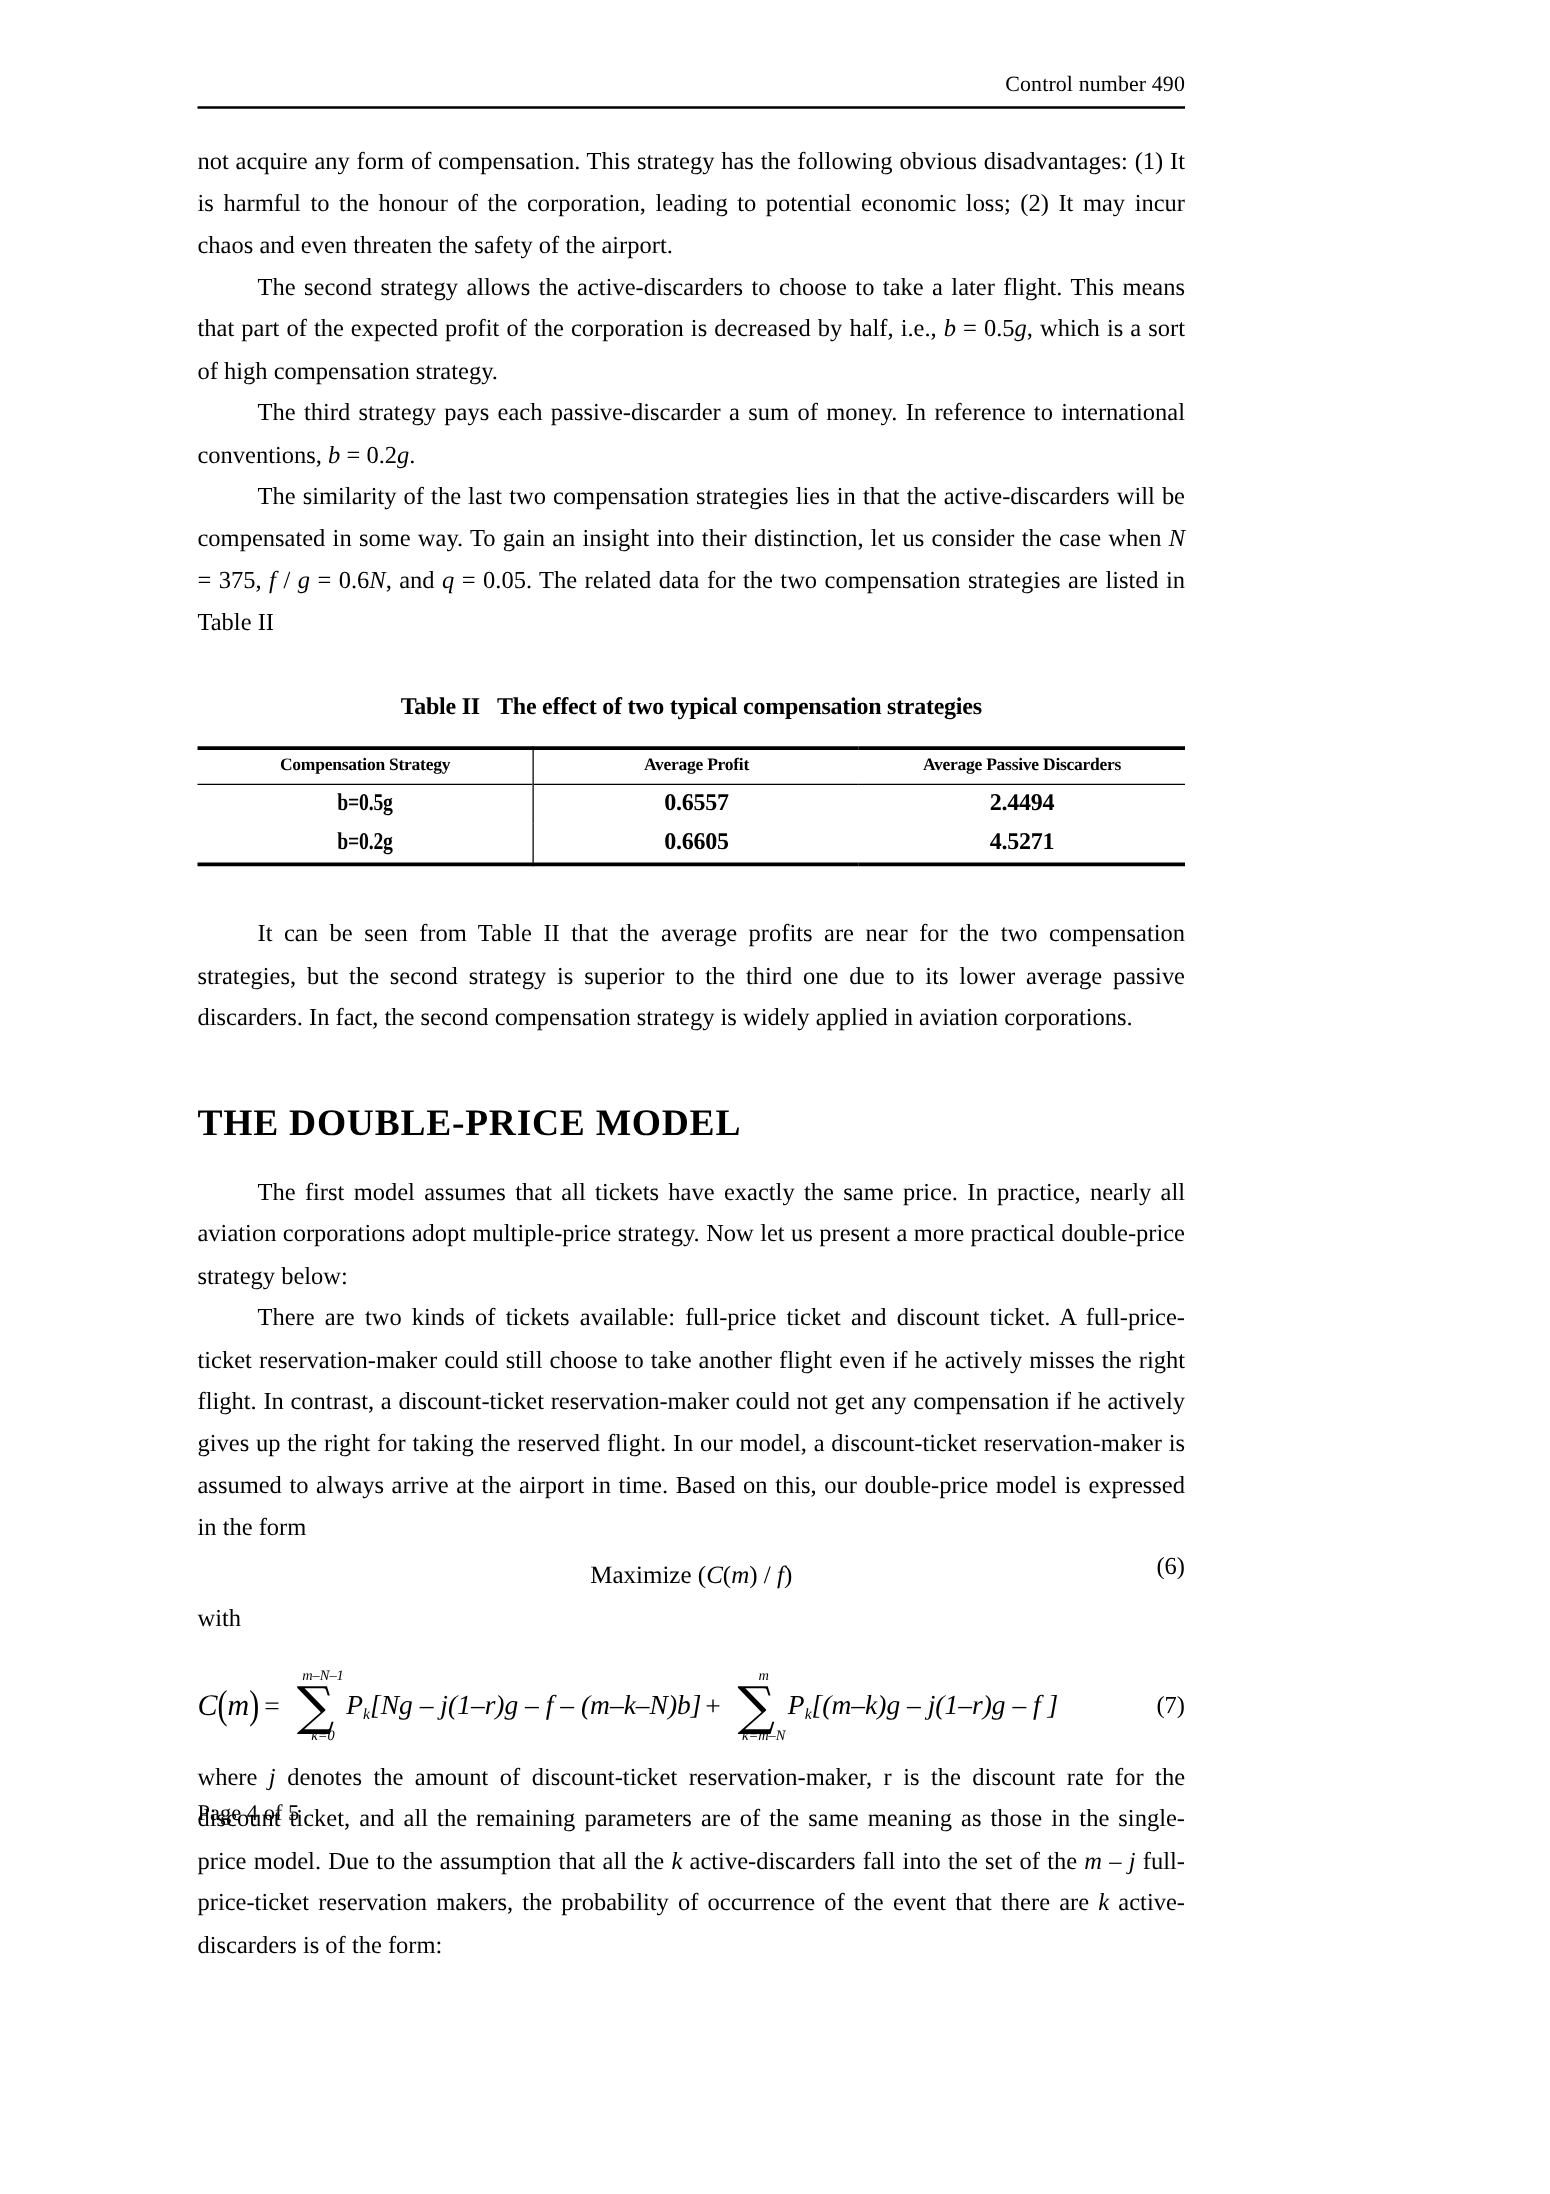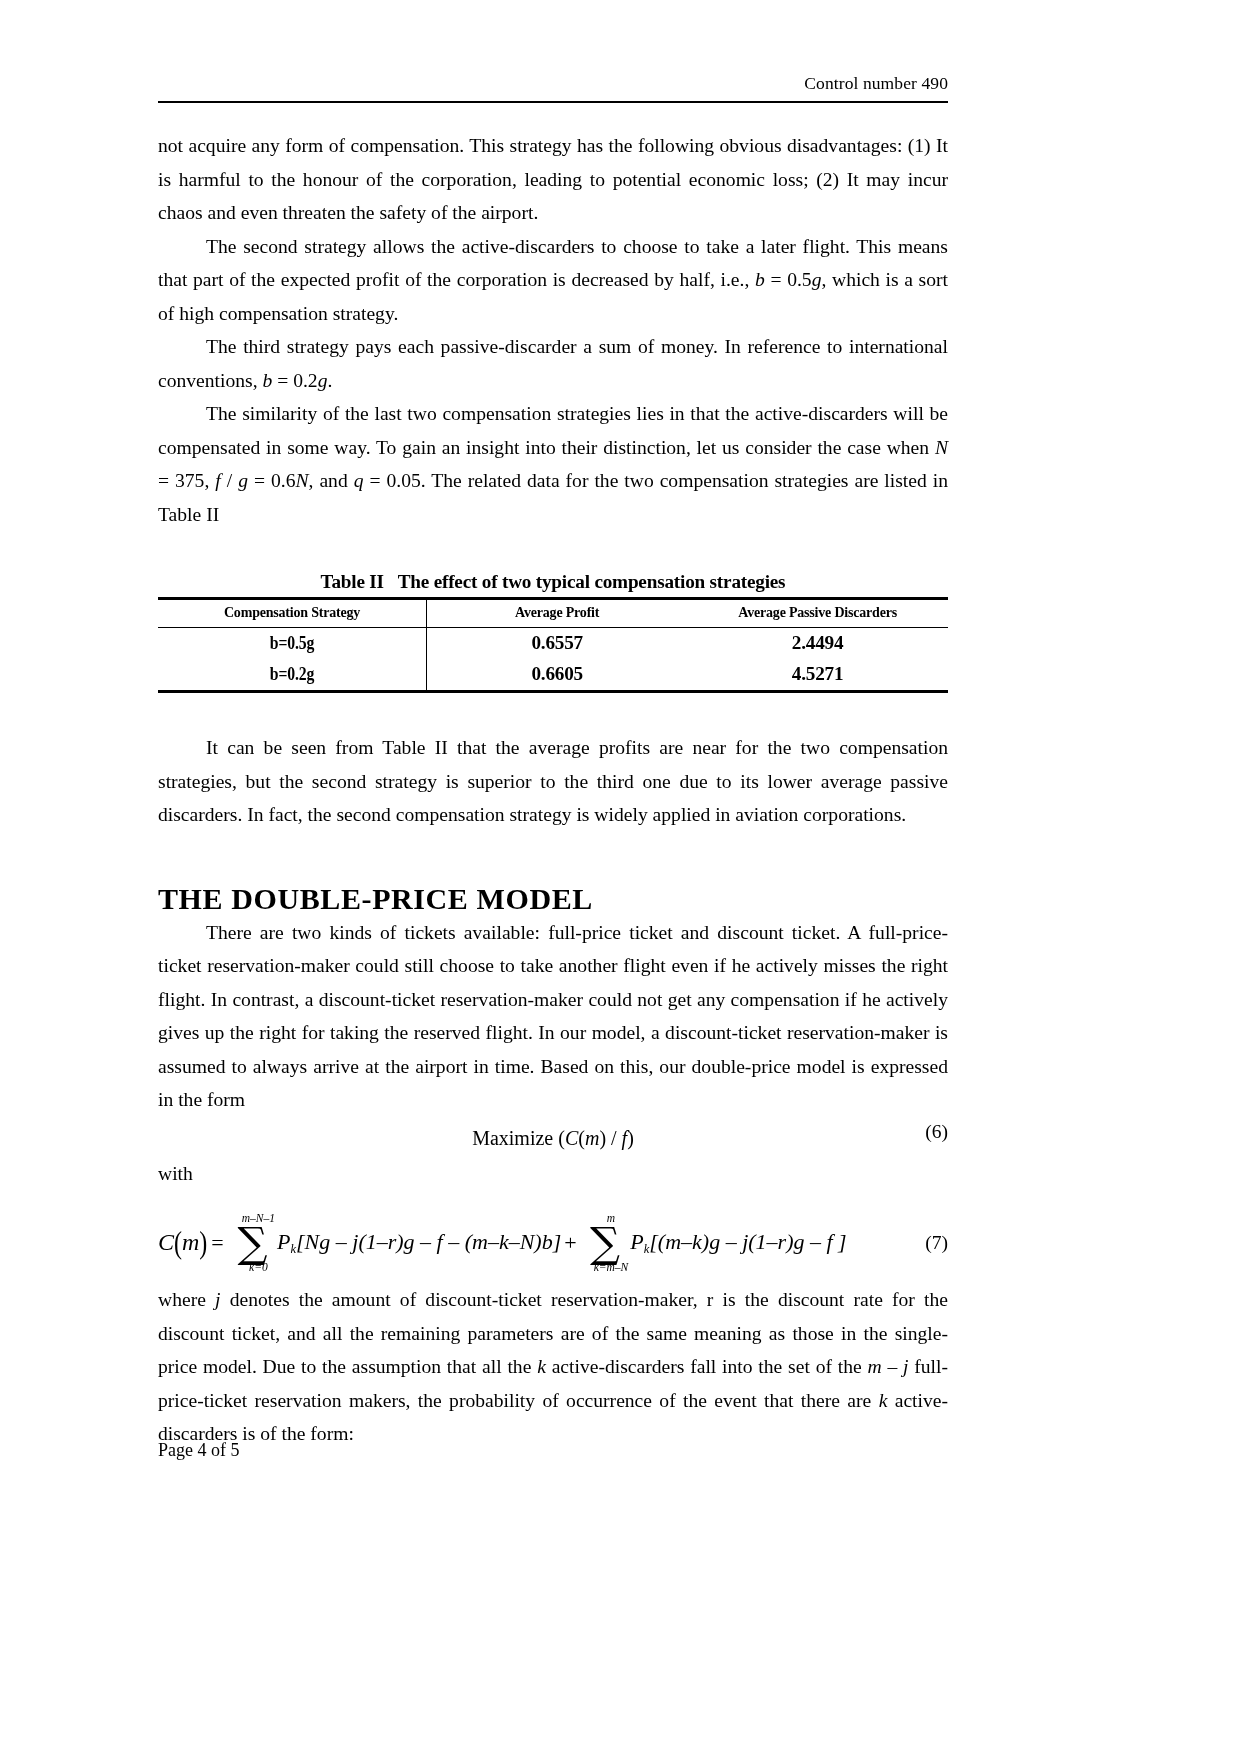--- a/index.html
+++ b/index.html
@@ -24,21 +24,21 @@
   }
   .content {
     position: absolute;
     left: 158px;
     top: 0;
     width: 790px;
   }
 
   
   .header {
-    padding-top: 74px;
+    padding-top: 58px;
     text-align: right;
     font-size: 17.5px;
     line-height: 1.1;
     letter-spacing: .1px;
   }
   .header-rule {
     margin-top: 8px;
     border-bottom: 2.6px solid #000;
     width: 100%;
   }
@@ -68,21 +68,21 @@
   
   .table-wrap {
     margin-top: 40px;
     width: 100%;
   }
   .table-caption {
     text-align: center;
     font-weight: bold;
     font-size: 19.2px;
     letter-spacing: -0.2px;
-    margin-bottom: 4px;
+    margin-bottom: 20px;
     font-family: "Liberation Serif", serif;
   }
   table.data {
     border-collapse: collapse;
     width: 100%;
     font-family: "Liberation Serif", serif;
   }
   table.data thead th {
     font-weight: bold;
     font-size: 14px;
@@ -261,20 +261,21 @@
             <td class="col-discarders">4.5271</td>
           </tr>
         </tbody>
       </table>
     </div>
 
     <p class="body indent" style="margin-top:38px;"><span>It can be seen from Table II that the average profits are near for the two compensation strategies, but the second strategy is superior to the third one due to its lower average passive discarders. In fact, the second compensation strategy is widely applied in aviation corporations.</span></p>
 
     <h2 class="section">THE DOUBLE-PRICE MODEL</h2>
 
+    <p class="body indent ml" style="margin-top:22px;"><span>The first model assumes that all tickets have exactly the same price. In practice, nearly all aviation corporations adopt multiple-price strategy. Now let us present a more practical double-price strategy below:</span></p>
 
     <p class="body indent"><span>There are two kinds of tickets available: full-price ticket and discount ticket. A full-price-ticket reservation-maker could still choose to take another flight even if he actively misses the right flight. In contrast, a discount-ticket reservation-maker could not get any compensation if he actively gives up the right for taking the reserved flight. In our model, a discount-ticket reservation-maker is assumed to always arrive at the airport in time. Based on this, our double-price model is expressed in the form</span></p>
 
     <div class="eq-row" style="margin-top:4px;">
       <div class="eq-center"><span>Maximize (</span><i>C</i><span>(</span><i>m</i><span>) / </span><i>f</i><span>)</span></div>
       <div class="eq-num">(6)</div>
     </div>
 
     <p class="body" style="margin-top:2px;"><span>with</span></p>
 

